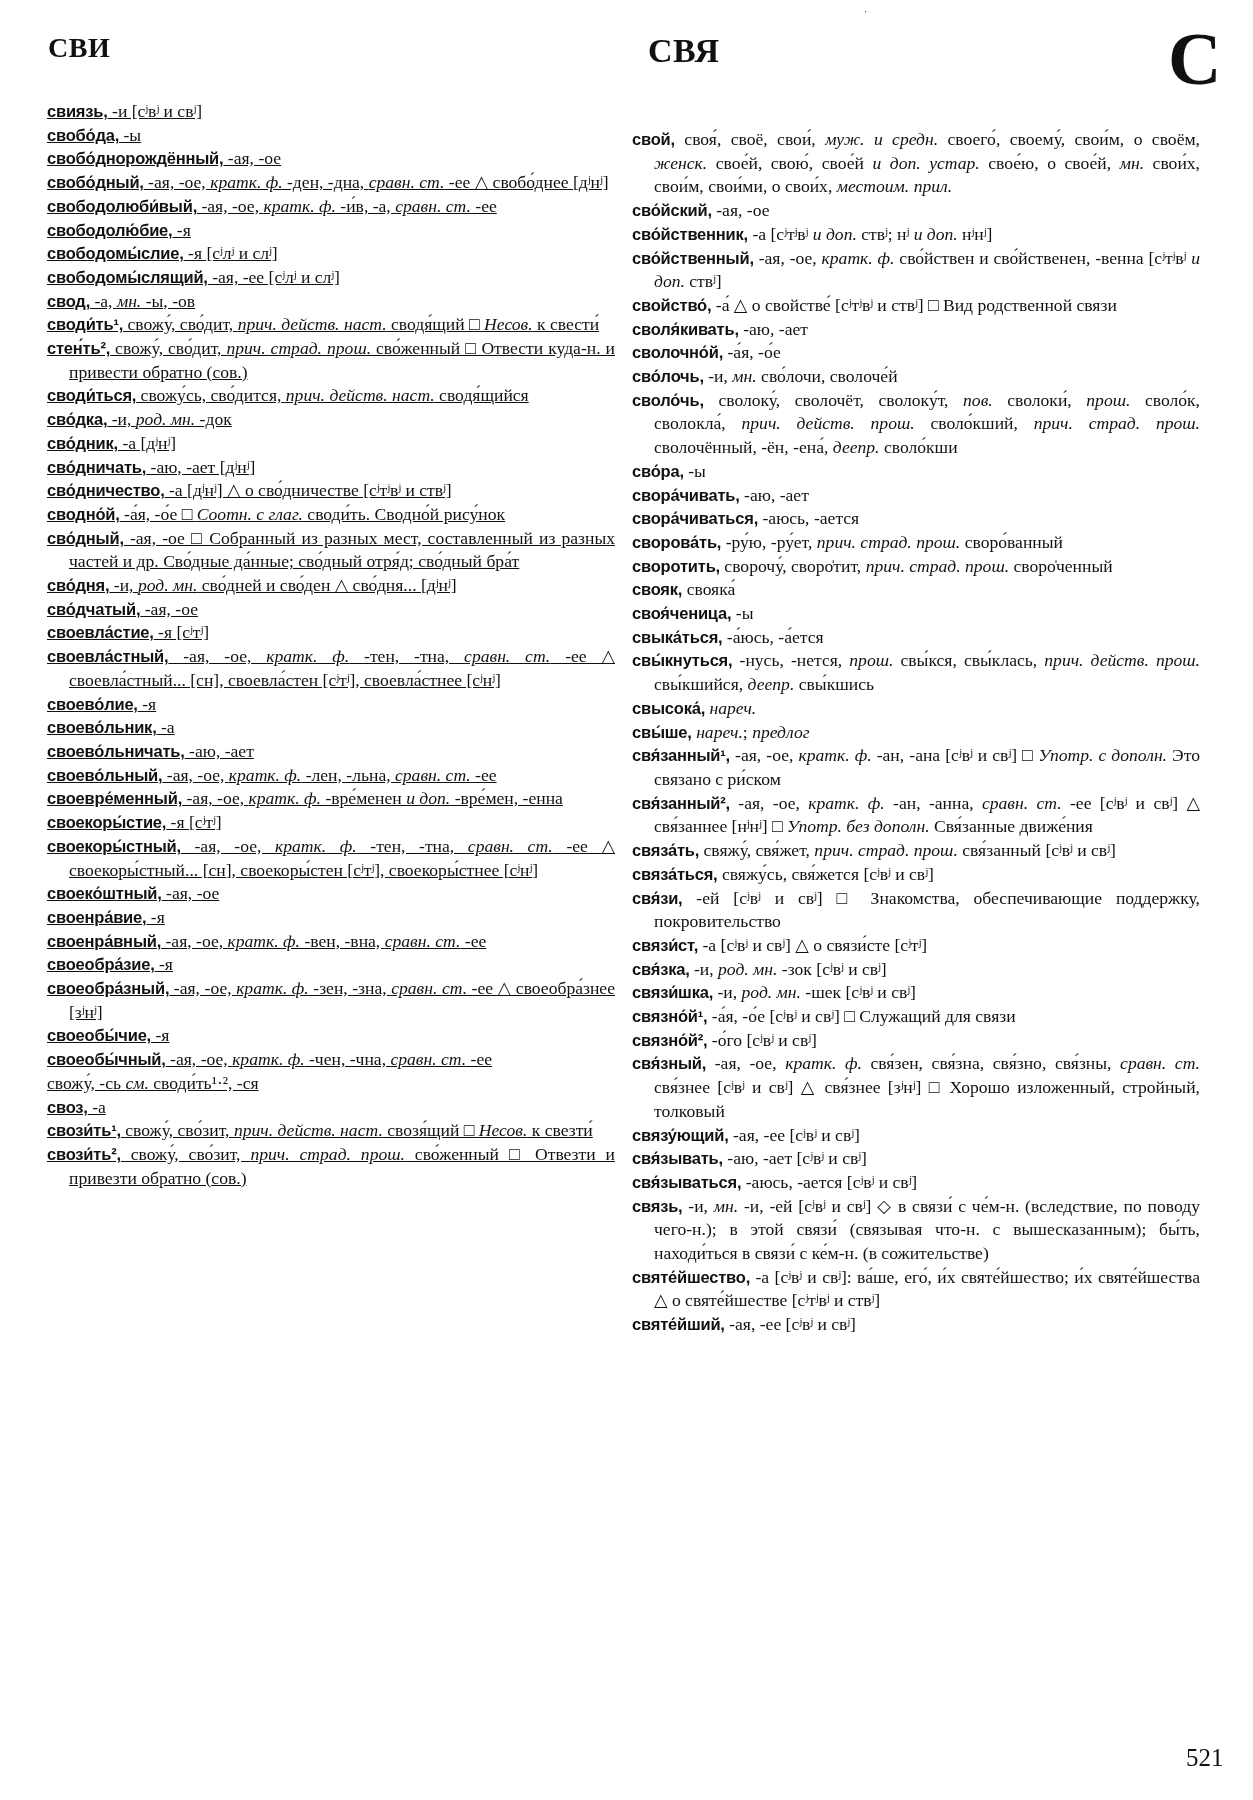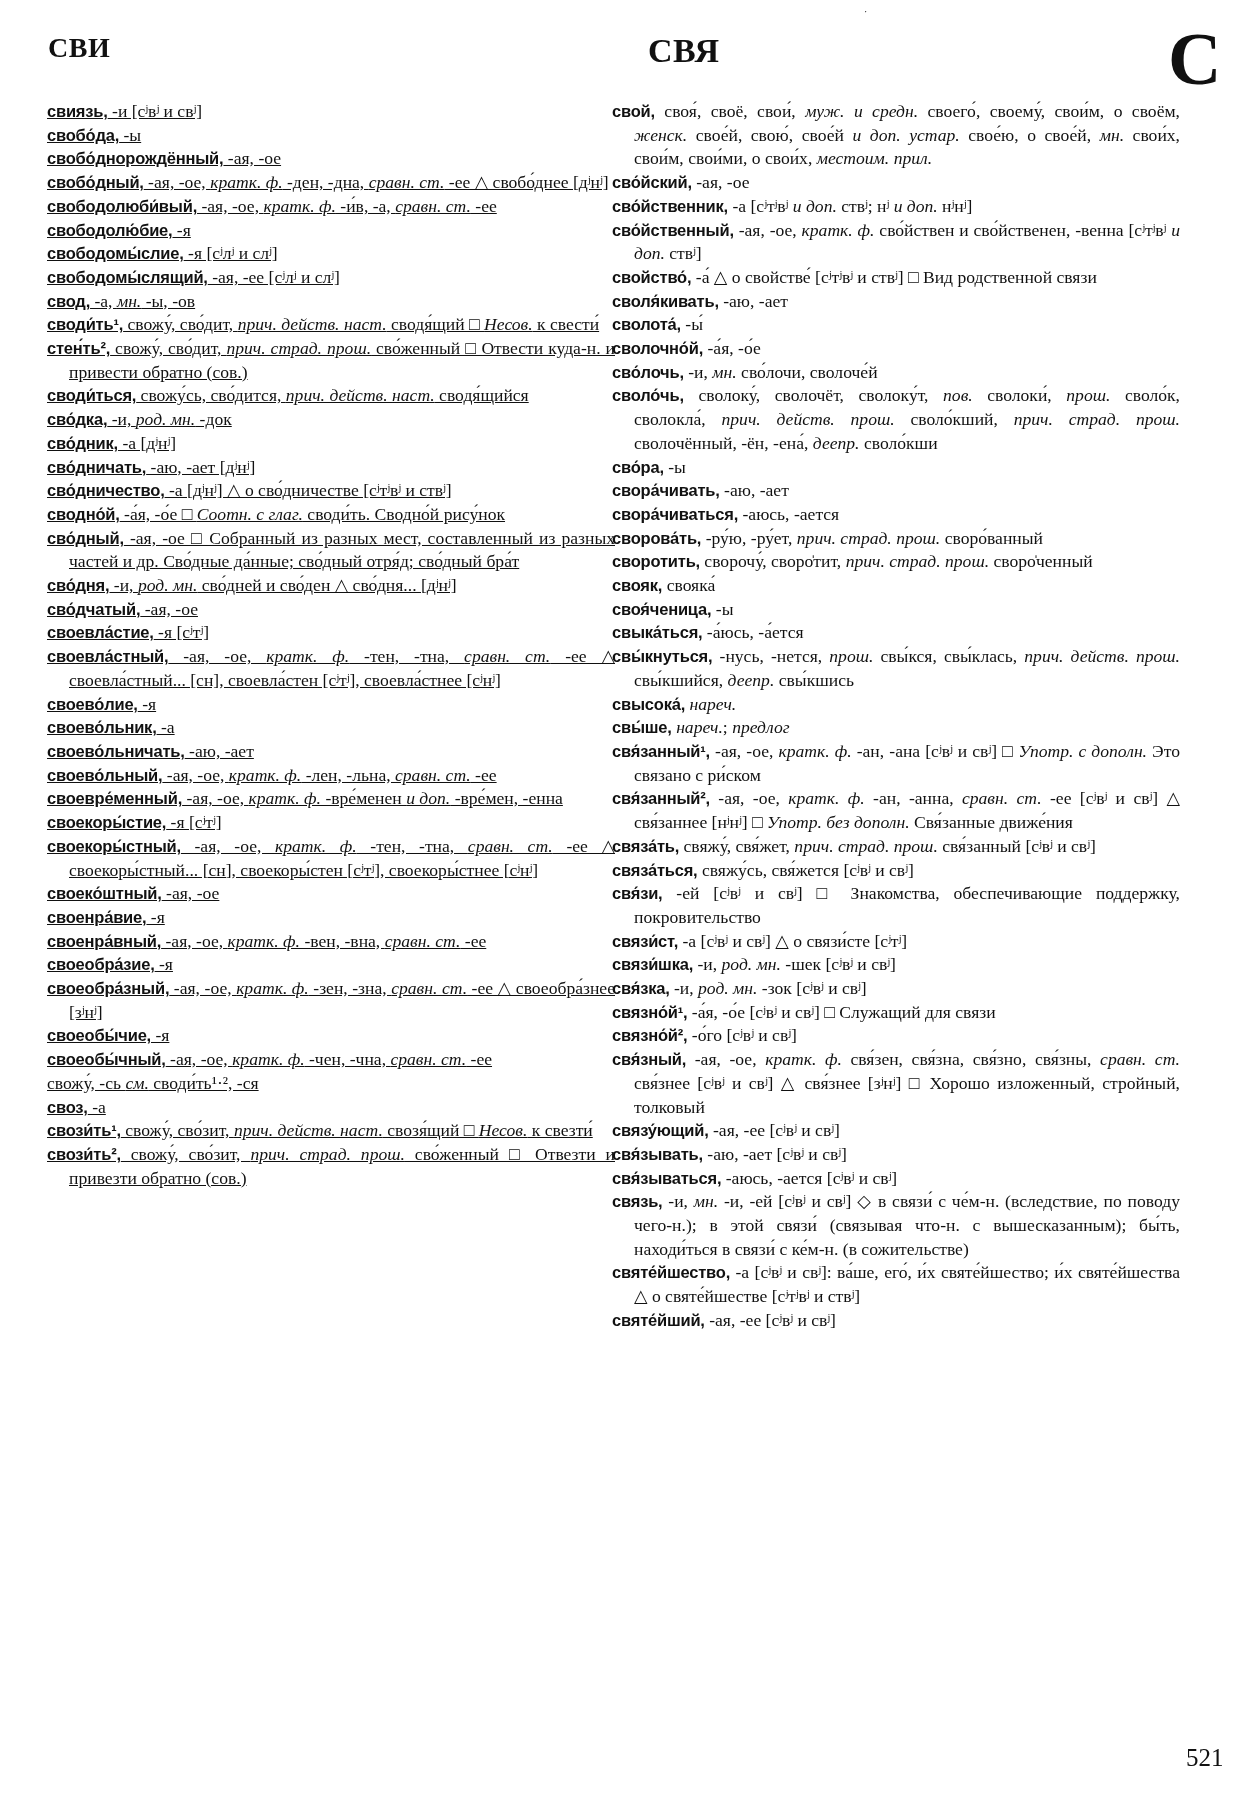--- a/index.html
+++ b/index.html
@@ -4,21 +4,21 @@
 <style>
   html, body { margin:0; padding:0; background:#ffffff; }
   body { width:1253px; height:1800px; position:relative; overflow:hidden;
          font-family:"Liberation Serif","DejaVu Serif",serif; color:#111; }
   .head { position:absolute; font-family:"Liberation Serif",serif; font-weight:bold; }
   .hl { left:48px; top:32px; font-size:28px; letter-spacing:0.5px; }
   .hr { left:648px; top:32px; font-size:34px; letter-spacing:0.5px; }
   .bigletter { position:absolute; left:1168px; top:22px; font-size:74px; font-weight:bold; font-family:"Liberation Serif",serif; line-height:1; }
   .col { position:absolute; top:100px; width:568px; font-size:17.6px; line-height:23.7px; }
   .col.left { left:47px;text-decoration:underline; }
-  .col.right { left:612px; }
+  .col.right { left:632px;margin-top:28px; }
   .entry { text-indent:-22px; padding-left:22px; text-align:justify; margin:0; }
   .entry b { font-family:"Liberation Sans","DejaVu Sans",sans-serif; font-weight:bold; font-size:16.5px; letter-spacing:-0.2px; }
   .entry i { font-style:italic; }
   .pagenum { position:absolute; left:1186px; top:1744px; font-size:25px; font-family:"Liberation Serif",serif; }
   .dot { position:absolute; left:864px; top:6px; font-size:10px; }
 </style>
 </head>
 <body>
 
 <div class="head hl">СВИ</div>
@@ -68,43 +68,42 @@
     <p class="entry"><b>свози́ть¹,</b><span> свожу́, сво́зит, <i>прич. действ. наст.</i> свозя́щий □ <i>Несов.</i> к свезти́</span></p>
     <p class="entry"><b>свози́ть²,</b><span> свожу́, сво́зит, <i>прич. страд. прош.</i> сво́женный □ Отвезти и привезти обратно (сов.)</span></p>
   </div>
 <div class="col right" id="col-right">
     <p class="entry"><b>свой,</b><span> своя́, своё, свои́, <i>муж. и средн.</i> своего́, своему́, свои́м, о своём, <i>женск.</i> свое́й, свою́, свое́й <i>и доп.</i> <i>устар.</i> свое́ю, о свое́й, <i>мн.</i> свои́х, свои́м, свои́ми, о свои́х, <i>местоим. прил.</i></span></p>
     <p class="entry"><b>сво́йский,</b><span> -ая, -ое</span></p>
     <p class="entry"><b>сво́йственник,</b><span> -а [сʲтʲвʲ <i>и доп.</i> ствʲ; нʲ <i>и доп.</i> нʲнʲ]</span></p>
     <p class="entry"><b>сво́йственный,</b><span> -ая, -ое, <i>кратк. ф.</i> сво́йствен и сво́йственен, -венна [сʲтʲвʲ <i>и доп.</i> ствʲ]</span></p>
     <p class="entry"><b>свойство́,</b><span> -а́ △ о свойстве́ [сʲтʲвʲ и ствʲ] □ Вид родственной связи</span></p>
     <p class="entry"><b>своля́кивать,</b><span> -аю, -ает</span></p>
-    <p class="entry"><b>сволота́,</b><span> -ы́</span></p>
     <p class="entry"><b>сволочно́й,</b><span> -а́я, -о́е</span></p>
     <p class="entry"><b>сво́лочь,</b><span> -и, <i>мн.</i> сво́лочи, сволоче́й</span></p>
     <p class="entry"><b>своло́чь,</b><span> сволоку́, сволочёт, сволоку́т, <i>пов.</i> сволоки́, <i>прош.</i> своло́к, сволокла́, <i>прич. действ. прош.</i> своло́кший, <i>прич. страд. прош.</i> сволочённый, -ён, -ена́, <i>деепр.</i> своло́кши</span></p>
     <p class="entry"><b>сво́ра,</b><span> -ы</span></p>
     <p class="entry"><b>свора́чивать,</b><span> -аю, -ает</span></p>
     <p class="entry"><b>свора́чиваться,</b><span> -аюсь, -ается</span></p>
     <p class="entry"><b>сворова́ть,</b><span> -ру́ю, -ру́ет, <i>прич. страд. прош.</i> своро́ванный</span></p>
     <p class="entry"><b>своротить,</b><span> сворочу́, сворo̍тит, <i>прич. страд. прош.</i> сворo̍ченный</span></p>
     <p class="entry"><b>свояк,</b><span> свояка́</span></p>
     <p class="entry"><b>своя́ченица,</b><span> -ы</span></p>
     <p class="entry"><b>свыка́ться,</b><span> -а́юсь, -а́ется</span></p>
     <p class="entry"><b>свы́кнуться,</b><span> -нусь, -нется, <i>прош.</i> свы́кся, свы́клась, <i>прич. действ. прош.</i> свы́кшийся, <i>деепр.</i> свы́кшись</span></p>
     <p class="entry"><b>свысока́,</b><span> <i>нареч.</i></span></p>
     <p class="entry"><b>свы́ше,</b><span> <i>нареч.</i>; <i>предлог</i></span></p>
     <p class="entry"><b>свя́занный¹,</b><span> -ая, -ое, <i>кратк. ф.</i> -ан, -ана [сʲвʲ и свʲ] □ <i>Употр. с дополн.</i> Это связано с ри́ском</span></p>
     <p class="entry"><b>свя́занный²,</b><span> -ая, -ое, <i>кратк. ф.</i> -ан, -анна, <i>сравн. ст.</i> -ее [сʲвʲ и свʲ] △ свя́заннее [нʲнʲ] □ <i>Употр. без дополн.</i> Свя́занные движе́ния</span></p>
     <p class="entry"><b>связа́ть,</b><span> свяжу́, свя́жет, <i>прич. страд. прош.</i> свя́занный [сʲвʲ и свʲ]</span></p>
     <p class="entry"><b>связа́ться,</b><span> свяжу́сь, свя́жется [сʲвʲ и свʲ]</span></p>
     <p class="entry"><b>свя́зи,</b><span> -ей [сʲвʲ и свʲ] □ Знакомства, обеспечивающие поддержку, покровительство</span></p>
     <p class="entry"><b>связи́ст,</b><span> -а [сʲвʲ и свʲ] △ о связи́сте [сʲтʲ]</span></p>
+    <p class="entry"><b>свя́зка,</b><span> -и, <i>род. мн.</i> -зок [сʲвʲ и свʲ]</span></p>
     <p class="entry"><b>связи́шка,</b><span> -и, <i>род. мн.</i> -шек [сʲвʲ и свʲ]</span></p>
-    <p class="entry"><b>свя́зка,</b><span> -и, <i>род. мн.</i> -зок [сʲвʲ и свʲ]</span></p>
     <p class="entry"><b>связно́й¹,</b><span> -а́я, -о́е [сʲвʲ и свʲ] □ Служащий для связи</span></p>
     <p class="entry"><b>связно́й²,</b><span> -о́го [сʲвʲ и свʲ]</span></p>
     <p class="entry"><b>свя́зный,</b><span> -ая, -ое, <i>кратк. ф.</i> свя́зен, свя́зна, свя́зно, свя́зны, <i>сравн. ст.</i> свя́знее [сʲвʲ и свʲ] △ свя́знее [зʲнʲ] □ Хорошо изложенный, стройный, толковый</span></p>
     <p class="entry"><b>связу́ющий,</b><span> -ая, -ее [сʲвʲ и свʲ]</span></p>
     <p class="entry"><b>свя́зывать,</b><span> -аю, -ает [сʲвʲ и свʲ]</span></p>
     <p class="entry"><b>свя́зываться,</b><span> -аюсь, -ается [сʲвʲ и свʲ]</span></p>
     <p class="entry"><b>связь,</b><span> -и, <i>мн.</i> -и, -ей [сʲвʲ и свʲ] ◇ в связи́ с че́м-н. (вследствие, по поводу чего-н.); в этой связи́ (связывая что-н. с вышесказанным); бы́ть, находи́ться в связи́ с ке́м-н. (в сожительстве)</span></p>
     <p class="entry"><b>святе́йшество,</b><span> -а [сʲвʲ и свʲ]: ва́ше, его́, и́х святе́йшество; и́х святе́йшества △ о святе́йшестве [сʲтʲвʲ и ствʲ]</span></p>
     <p class="entry"><b>святе́йший,</b><span> -ая, -ее [сʲвʲ и свʲ]</span></p>
   </div>

